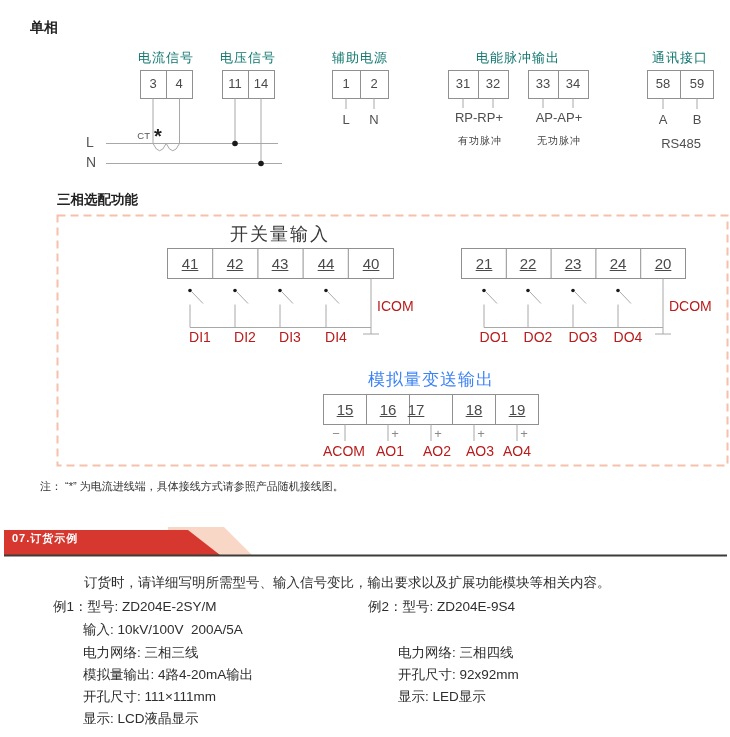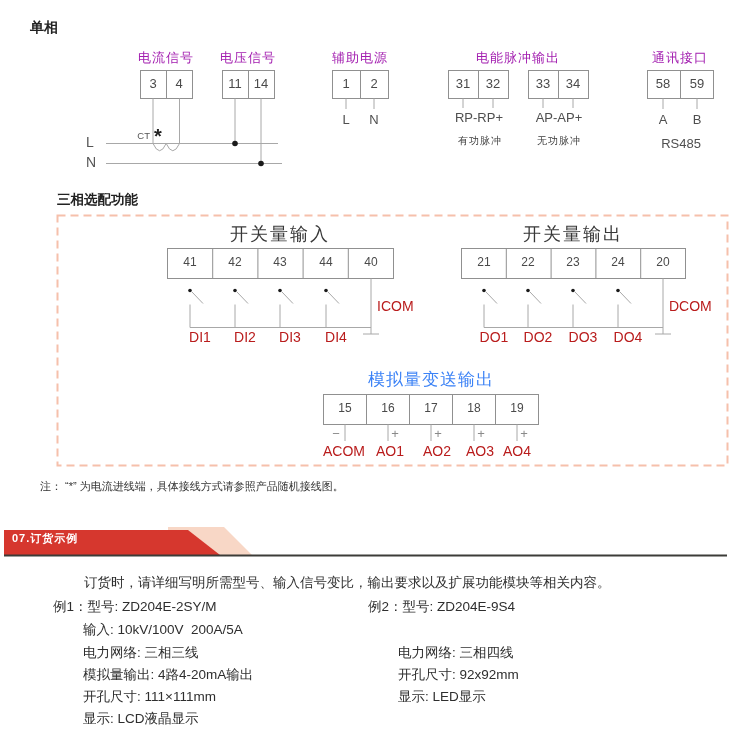--- a/index.html
+++ b/index.html
@@ -1,23 +1,23 @@
 <!DOCTYPE html>
 <html><head>
 <meta charset="utf-8">
 <style>
   html,body{margin:0;padding:0;background:#ffffff;}
   .page{position:relative;width:730px;height:737px;background:#fff;overflow:hidden;
         font-family:"Liberation Sans","DejaVu Sans",sans-serif;}
   .abs{position:absolute;white-space:pre;}
   .ctr{transform:translateX(-50%);}
   .hd{font-size:14px;font-weight:bold;color:#222;}
-  .glabel{font-size:13px;color:#a21caf;letter-spacing:1px;}
+  .glabel{font-size:13px;color:#0f766e;letter-spacing:1px;}
   .tnum{font-size:13px;color:#4a4a4a;}
-  .tnum2{font-size:12px;color:#4a4a4a;}
+  .tnum2{font-size:15px;color:#4a4a4a;text-decoration:underline;}
   .sub{font-size:13px;color:#4f4f4f;}
   .sub2{font-size:14px;color:#b91c1c;}
   .desc{font-size:10px;color:#3c3c3c;letter-spacing:1px;}
   .lnlab{font-size:14px;color:#555;}
   .gtitle{font-size:18px;color:#383838;letter-spacing:2px;}
   .gtitle2{font-size:17px;color:#3b82f6;letter-spacing:1px;}
   .ctlab{font-size:9.5px;color:#555;}
   .star{font-size:20px;font-weight:bold;color:#222;line-height:1;}
   .sign{font-size:13px;color:#8a8a8a;}
   .note{font-size:11px;color:#333;}
@@ -199,36 +199,35 @@
   <div class="abs ctr tnum2" style="left:235px;top:255px;">42</div>
   <div class="abs ctr tnum2" style="left:280px;top:255px;">43</div>
   <div class="abs ctr tnum2" style="left:326px;top:255px;">44</div>
   <div class="abs ctr tnum2" style="left:371px;top:255px;">40</div>
   <div class="abs sub2" style="left:377px;top:298px;">ICOM</div>
   <div class="abs ctr sub2" style="left:200px;top:329px;">DI1</div>
   <div class="abs ctr sub2" style="left:245px;top:329px;">DI2</div>
   <div class="abs ctr sub2" style="left:290px;top:329px;">DI3</div>
   <div class="abs ctr sub2" style="left:336px;top:329px;">DI4</div>
 
-  <div class="abs ctr gtitle" style="left:573px;top:222px;">开关量输出</div>
   <div class="abs ctr tnum2" style="left:484px;top:255px;">21</div>
   <div class="abs ctr tnum2" style="left:528px;top:255px;">22</div>
   <div class="abs ctr tnum2" style="left:573px;top:255px;">23</div>
   <div class="abs ctr tnum2" style="left:618px;top:255px;">24</div>
   <div class="abs ctr tnum2" style="left:663px;top:255px;">20</div>
   <div class="abs sub2" style="left:669px;top:298px;">DCOM</div>
   <div class="abs ctr sub2" style="left:494px;top:329px;">DO1</div>
   <div class="abs ctr sub2" style="left:538px;top:329px;">DO2</div>
   <div class="abs ctr sub2" style="left:583px;top:329px;">DO3</div>
   <div class="abs ctr sub2" style="left:628px;top:329px;">DO4</div>
 
   <div class="abs ctr gtitle2" style="left:431px;top:368px;">模拟量变送输出</div>
   <div class="abs ctr tnum2" style="left:345px;top:401px;">15</div>
   <div class="abs ctr tnum2" style="left:388px;top:401px;">16</div>
-  <div class="abs ctr tnum2" style="left:431px;top:401px;">17</div>
+  <div class="abs ctr tnum2" style="left:416px;top:401px;">17</div>
   <div class="abs ctr tnum2" style="left:474px;top:401px;">18</div>
   <div class="abs ctr tnum2" style="left:517px;top:401px;">19</div>
   <div class="abs ctr sign" style="left:336px;top:426px;">−</div>
   <div class="abs ctr sign" style="left:395px;top:426px;">+</div>
   <div class="abs ctr sign" style="left:438px;top:426px;">+</div>
   <div class="abs ctr sign" style="left:481px;top:426px;">+</div>
   <div class="abs ctr sign" style="left:524px;top:426px;">+</div>
   <div class="abs ctr sub2" style="left:344px;top:443px;">ACOM</div>
   <div class="abs ctr sub2" style="left:390px;top:443px;">AO1</div>
   <div class="abs ctr sub2" style="left:437px;top:443px;">AO2</div>

